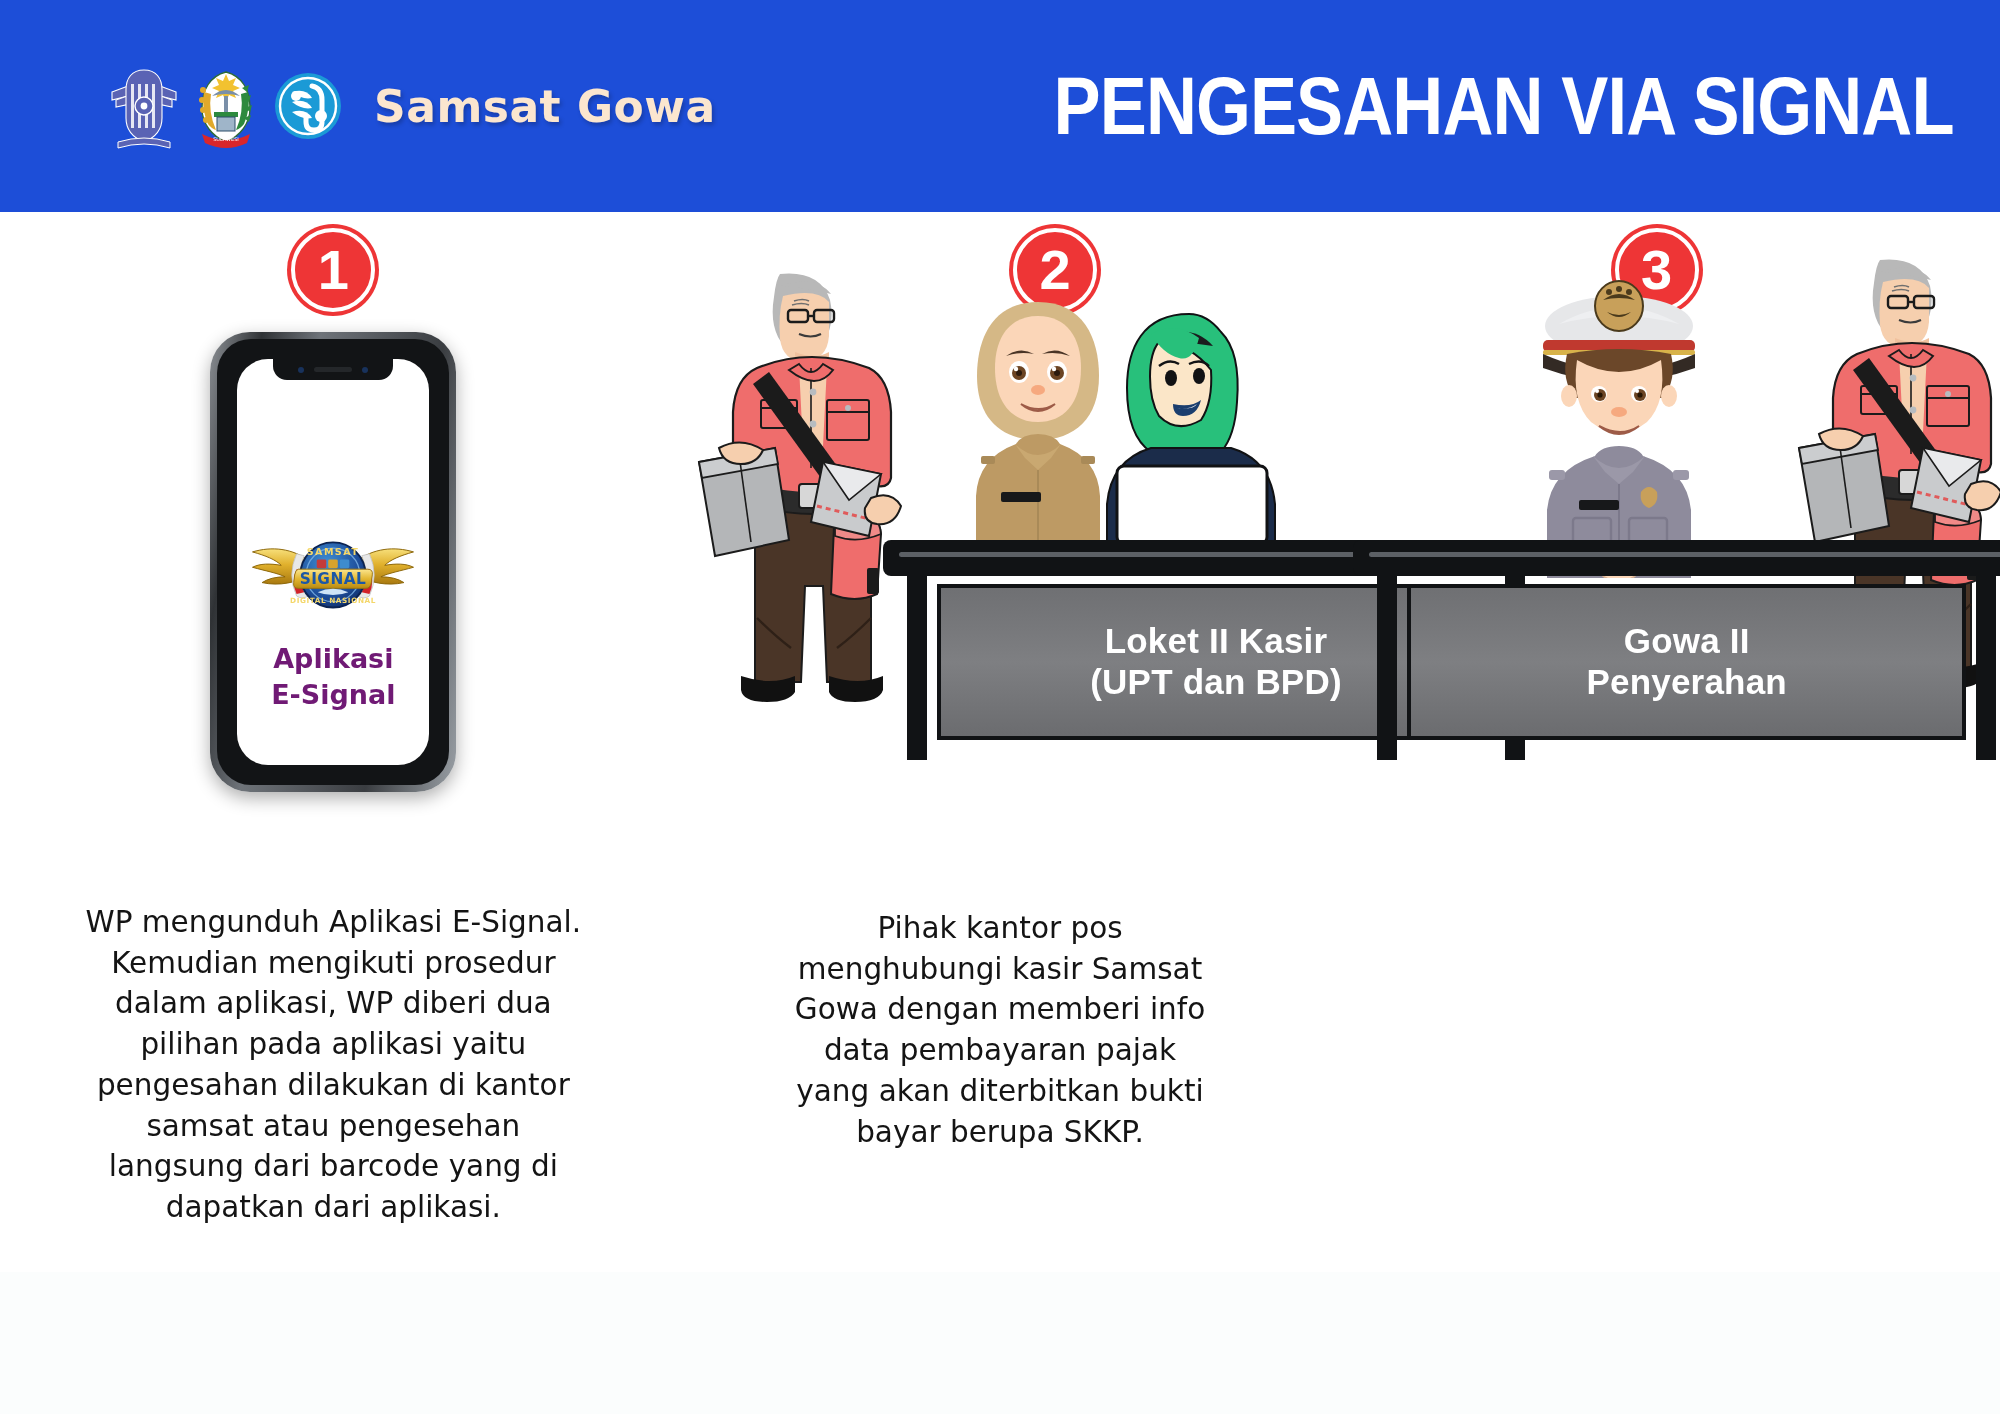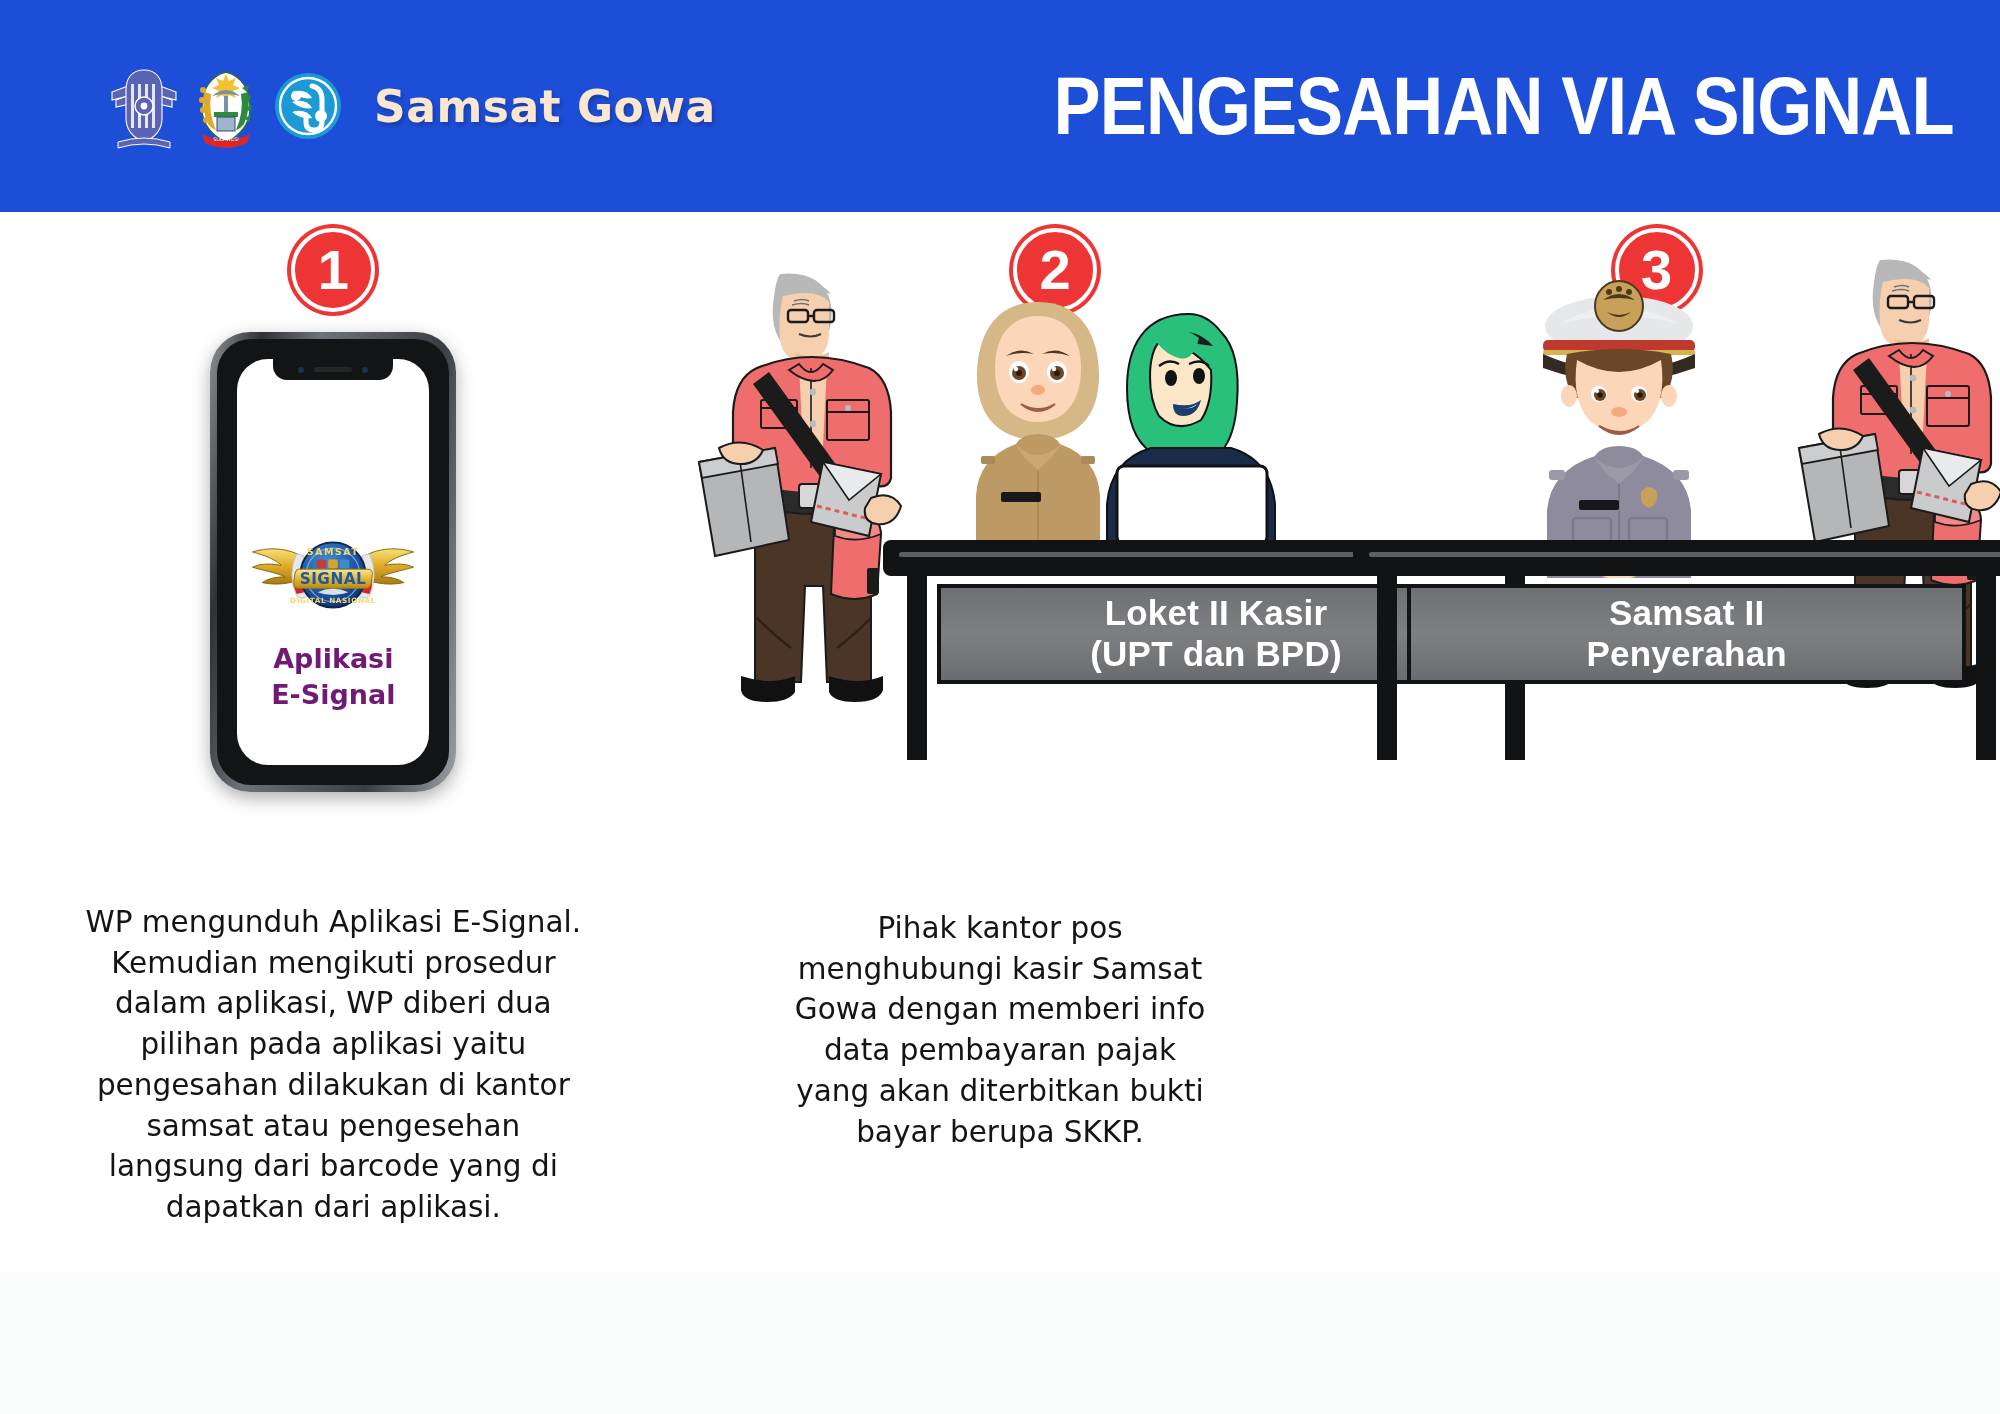--- a/index.html
+++ b/index.html
@@ -148,21 +148,21 @@
     background:#5c6065; border-radius:3px;
   }
   .desk-leg{
     position:absolute; top:36px;
     width:20px; height:184px; background:#111315;
   }
   .desk-leg.l{ left:24px; }
   .desk-leg.r{ right:24px; }
   .desk-sign{
     position:absolute; left:54px; right:54px; top:44px;
-    height:100px;
+    height:156px;
     background:linear-gradient(180deg,#6f7073 0%,#7e7f82 50%,#6b6c6f 100%);
     border:4px solid #111315;
     display:flex; align-items:center; justify-content:center;
     text-align:center;
     color:#ffffff;
     font-family:"Liberation Sans", sans-serif;
     font-size:35px; font-weight:bold; line-height:1.16;
     letter-spacing:.2px;
   }
 
@@ -542,21 +542,21 @@
             </g>
             <path d="M176 226 q20-8 30 8 q-6 20 -24 18 q-14-2 -12-16 z" fill="#f6cfae" stroke="#1b1b1b" stroke-width="2"></path>
           </svg>
 
           <div class="desk" style="left:20px; right:240px; top:328px;">
             <div class="desk-top"></div>
             <div class="desk-leg l"></div>
             <div class="desk-leg r"></div>
             <div class="desk-sign">
               <div>
-                <div>Samsat II</div>
+                <div>Gowa II</div>
                 <div>Penyerahan</div>
               </div>
             </div>
           </div>
         </div>
       </div>
     </div>
 
   </div>
 </div>

